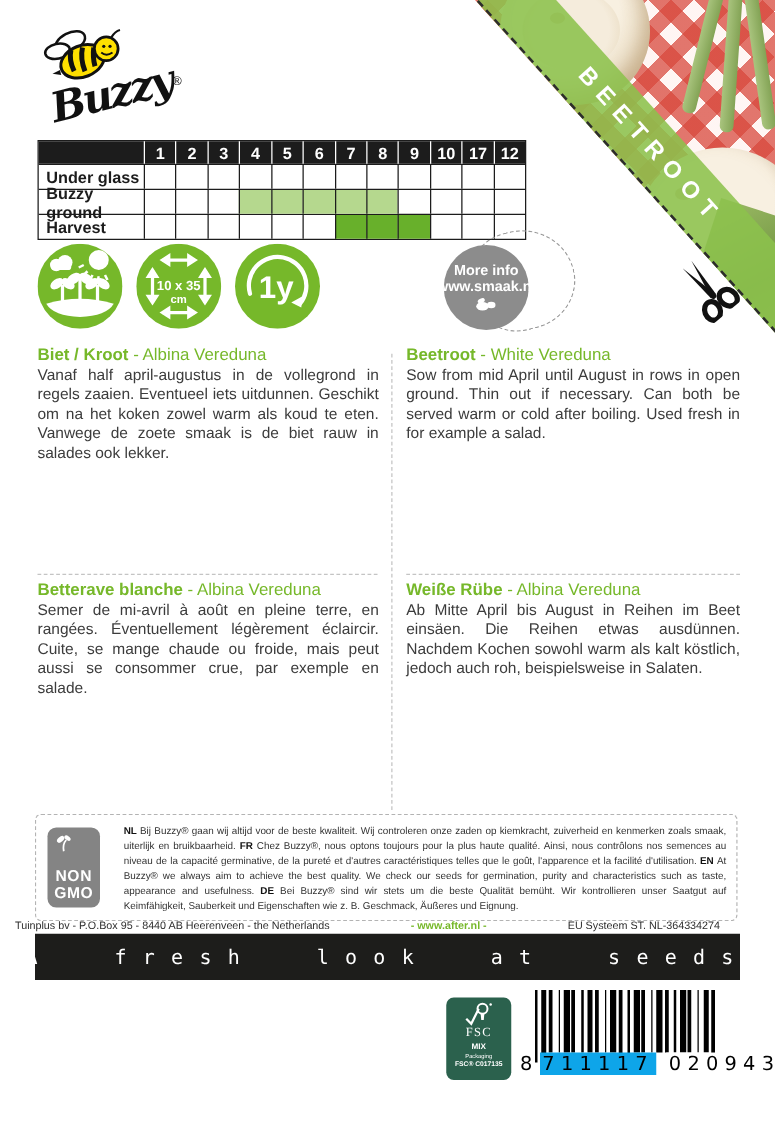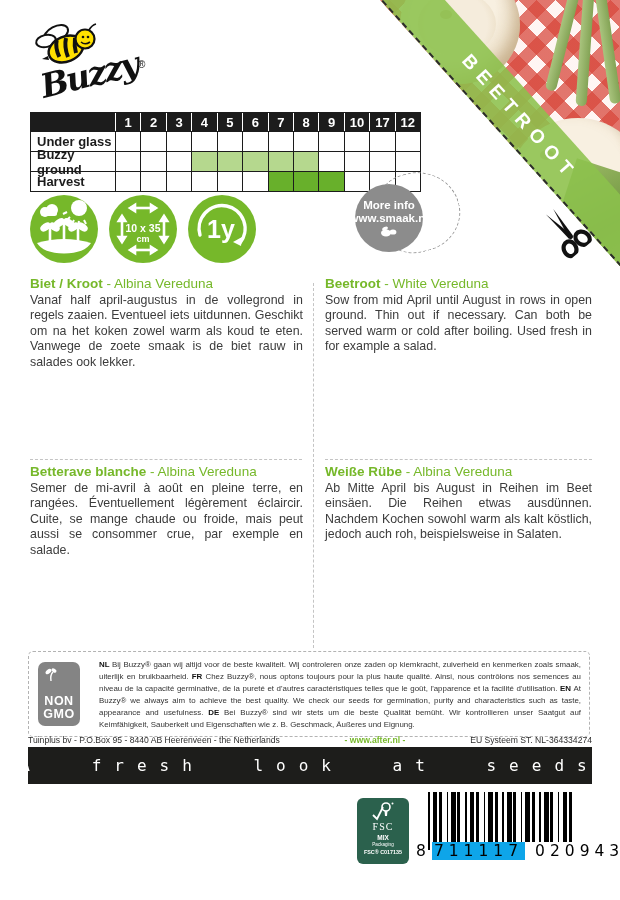--- a/index.html
+++ b/index.html
@@ -46,21 +46,21 @@
     font-weight:bold;color:#1c1c1c;box-sizing:border-box;}
   .cal-cell{flex:1;border-left:1.5px solid #1c1c1c;box-sizing:border-box;}
   .cal-head-row{background:#1c1c1c;color:#fff;height:18px;}
   .cal-head-row .cal-cell{display:flex;align-items:center;justify-content:center;font-weight:bold;border-left:1.5px solid #fff;}
   .cal-data-row{height:19px;border-top:1.5px solid #1c1c1c;}
   .cal-cell.fill-light{background:#b5d88e;}
   .cal-cell.fill-dark{background:#68b02b;}
 
   
   .icon-row{position:absolute;left:30px;top:195px;display:flex;gap:11px;}
-  .more-info-wrap{position:absolute;left:348px;top:172px;width:110px;height:95px;}
+  .more-info-wrap{position:absolute;left:348px;top:184px;width:110px;height:95px;}
   .flight-loop{position:absolute;left:28px;top:0;width:82px;height:78px;border:1.6px dashed #9a9a9a;
     border-radius:50% 60% 55% 50%;transform:rotate(-14deg);}
   .more-info{position:absolute;left:7px;top:12px;width:68px;height:68px;border-radius:50%;background:#8c8c8c;
     display:flex;flex-direction:column;align-items:center;justify-content:center;color:#fff;}
   .more-info .mi1{font-size:11.5px;font-weight:bold;}
   .more-info .mi2{font-size:11.5px;font-weight:bold;margin-top:1px;}
 
   
   .desc{position:absolute;width:273px;}
   .desc h3{margin:0 0 2px 0;font-size:13.5px;color:#76b82a;font-weight:bold;}
@@ -80,21 +80,21 @@
     border-radius:5px;box-sizing:border-box;}
   .nongmo{position:absolute;left:9px;top:10px;width:42px;height:64px;border-radius:7px;background:#848484;
     display:flex;flex-direction:column;align-items:center;justify-content:flex-end;padding-bottom:5px;box-sizing:border-box;}
   .nongmo .ng-txt{color:#fff;font-weight:bold;font-size:12.5px;line-height:1.05;letter-spacing:.5px;}
   .nongmo svg{position:absolute;left:5px;top:5px;}
   .legal-text{position:absolute;left:70px;top:7px;width:482px;font-size:7.9px;line-height:1.52;
     text-align:justify;color:#333;}
   .legal-text b{color:#111;}
 
   
-  .foot-row{position:absolute;left:28px;top:735px;width:564px;display:flex;justify-content:space-between;
+  .foot-row{position:absolute;left:12px;top:735px;width:564px;display:flex;justify-content:space-between;
     font-size:8.6px;color:#2e2e2e;}
   .foot-row .site{color:#76b82a;font-weight:bold;}
   .banner{position:absolute;left:28px;top:747px;width:564px;height:37px;background:#1d1d1b;
     display:flex;align-items:center;justify-content:center;}
   .banner span{color:#fff;font-size:16px;letter-spacing:13px;word-spacing:26px;white-space:nowrap;
     font-family:"DejaVu Sans Mono",monospace;}
 
   
   .fsc{position:absolute;left:357px;top:798px;width:52px;height:66px;background:#2b614d;border-radius:6px;
     display:flex;flex-direction:column;align-items:center;color:#fff;box-sizing:border-box;padding-top:3px;}

